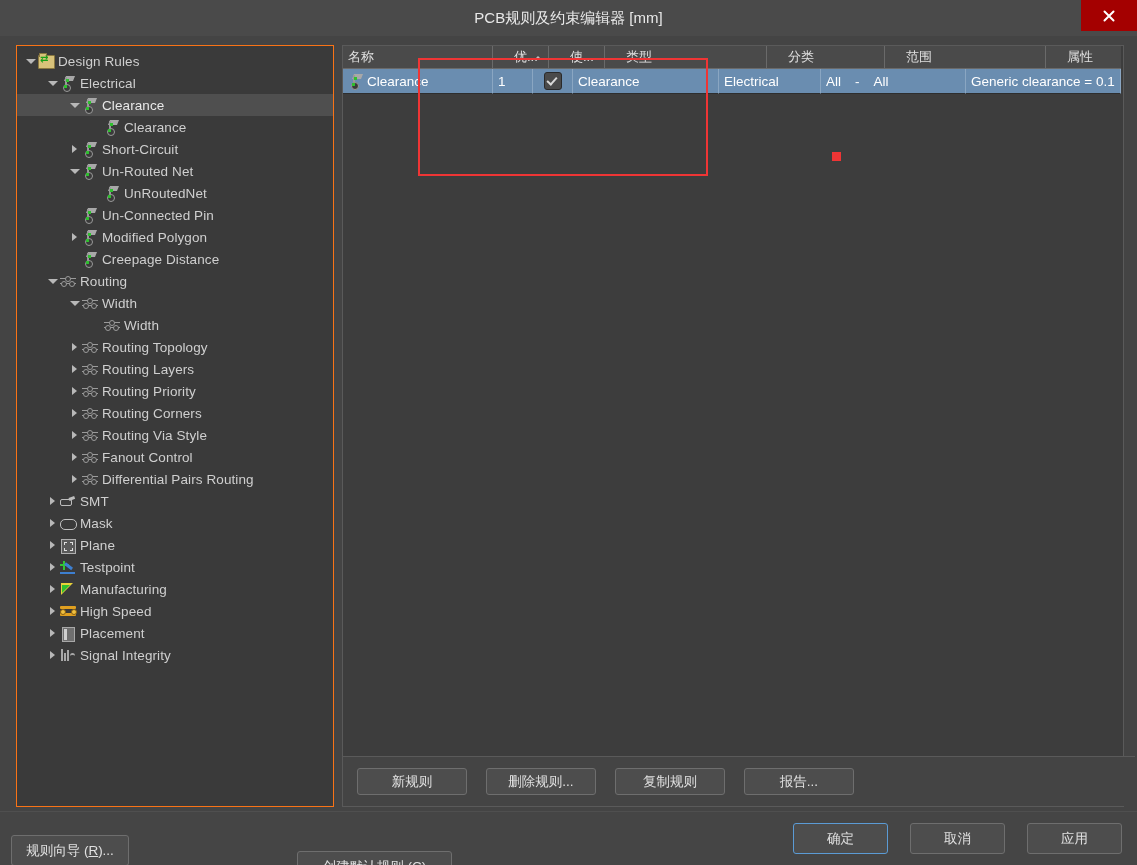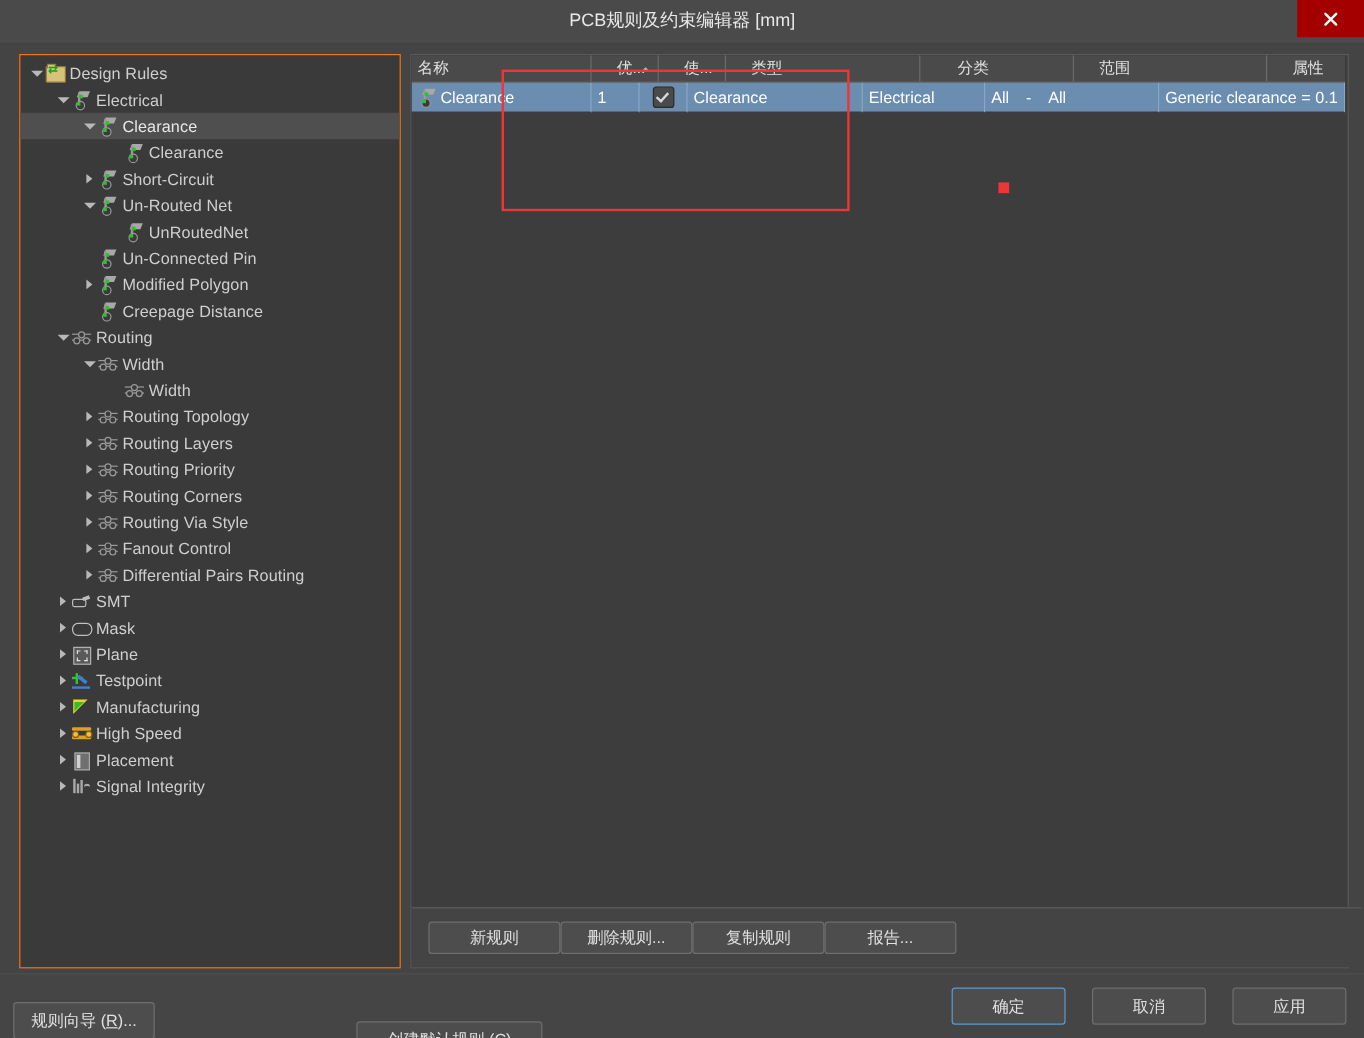--- a/index.html
+++ b/index.html
@@ -448,20 +448,21 @@
   .grid-actions {
     position: absolute;
     left: 0; bottom: 0;
     width: 778px;
     height: 49px;
     background: #444444;
     border-top: 1px solid #5a5a5a;
     display: flex;
     align-items: center;
     padding-left: 14px;
+    gap: 19px;
     margin-top: 12px;
   }
 
   .btn {
     background: #4d4d4d;
     border: 1px solid #6e6e6e;
     border-radius: 3px;
     color: #e0e0e0;
     font-size: 13.5px;
     height: 27px;
@@ -883,21 +884,21 @@
       </div>
   </div>
 
   <div class="right-panel">
     <div class="grid-wrap">
       <div class="grid-header" id="grid-header">
           <div class="gh-cell" style="width: 150px; flex: 0 0 150px;"><span>名称</span></div>
           <div class="gh-cell sorted" style="width: 40px; flex: 0 0 40px;"><span>优...</span></div>
           <div class="gh-cell" style="width: 40px; flex: 0 0 40px;"><span>使...</span></div>
           <div class="gh-cell" style="width: 146px; flex: 0 0 146px;"><span>类型</span></div>
-          <div class="gh-cell" style="width: 102px; flex: 0 0 102px; margin-left: 10px;"><span>分类</span></div>
+          <div class="gh-cell" style="width: 102px; flex: 0 0 102px;"><span>分类</span></div>
           <div class="gh-cell" style="width: 145px; flex: 0 0 145px;"><span>范围</span></div>
           <div class="gh-cell" style="width: 155px; flex: 0 0 155px;"><span>属性</span></div>
         </div>
       <div id="grid-body">
           <div class="grid-row">
             <div class="gr-cell with-icon" style="width: 150px; flex: 0 0 150px;"><span class="row-ico">
                 <span class="ico-elec">
                   <span class="flag"></span>
                   <span class="stem"></span>
                   <span class="circ"></span>

